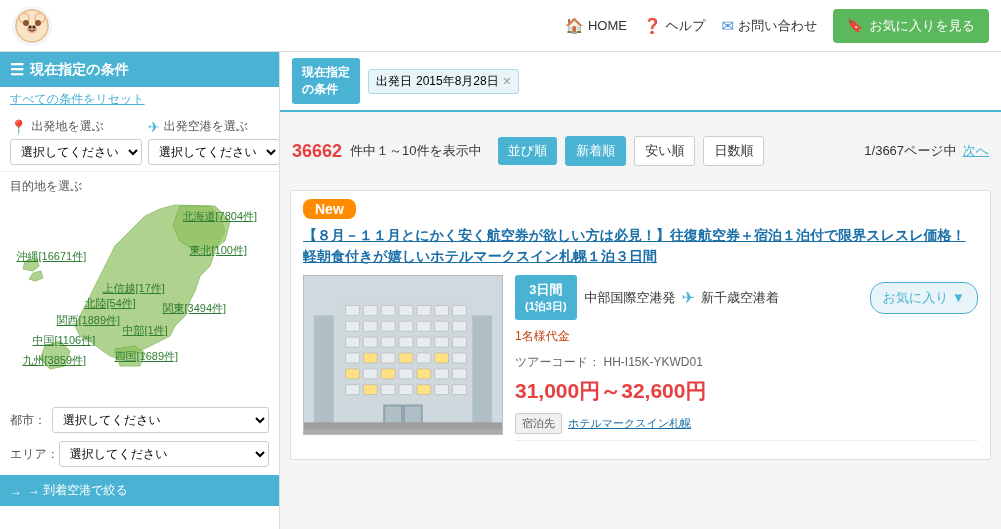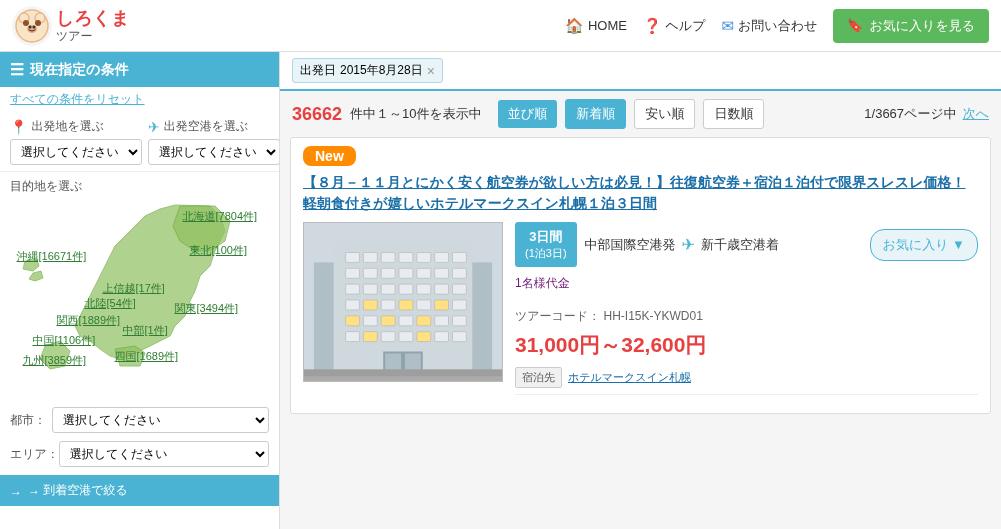--- a/index.html
+++ b/index.html
@@ -215,21 +215,21 @@
     .condition-remove {
       color: #999;
       cursor: pointer;
       font-size: 14px;
       line-height: 1;
     }
 
     .results-bar {
       display: flex;
       align-items: center;
-      padding: 8px 12px;
+      padding: 24px 12px;
       background: #f5f5f5;
       gap: 8px;
     }
     .results-count {
       color: #e84040;
       font-size: 18px;
       font-weight: bold;
     }
     .results-info {
       font-size: 13px;
@@ -326,21 +326,21 @@
     }
     .days-badge {
       background: #4ab3d4;
       color: white;
       padding: 6px 10px;
       border-radius: 3px;
       font-size: 13px;
       font-weight: bold;
       text-align: center;
     }
-    .days-badge .days-sub { font-size: 11px; font-weight: normal; text-align: center; }
+    .days-badge .days-sub { font-size: 11px; font-weight: bold; text-align: center; }
     .route-info {
       display: flex;
       align-items: center;
       gap: 6px;
       font-size: 13px;
       color: #333;
     }
     .plane-icon { color: #4ab3d4; font-size: 16px; }
     .fav-btn {
       background: #e8f4f8;
@@ -350,22 +350,22 @@
       border-radius: 14px;
       cursor: pointer;
       font-size: 13px;
       display: flex;
       align-items: flex-end;
       gap: 4px;
       margin-left: auto;
     }
     .person-price-row {
       font-size: 12px;
-      color: #701a75;
-      margin-bottom: 16px;
+      color: #c2410c;
+      margin-bottom: 9px;
     }
     .tour-code-row {
       font-size: 12px;
       color: #666;
       margin-bottom: 6px;
     }
     .price-display {
       color: #e84040;
       font-size: 21px;
       font-weight: bold;
@@ -412,24 +412,20 @@
         <circle cx="18" cy="18" r="16" fill="#f9e4c8" stroke="#e8b98a" stroke-width="1.5"></circle>
         <circle cx="10" cy="10" r="5" fill="#f9e4c8" stroke="#e8b98a" stroke-width="1.5"></circle>
         <circle cx="26" cy="10" r="5" fill="#f9e4c8" stroke="#e8b98a" stroke-width="1.5"></circle>
         <circle cx="12" cy="15" r="3" fill="#8d5524"></circle>
         <circle cx="24" cy="15" r="3" fill="#8d5524"></circle>
         <ellipse cx="18" cy="21" rx="5" ry="4" fill="#e8a87c"></ellipse>
         <circle cx="16" cy="19" r="1.5" fill="#333"></circle>
         <circle cx="20" cy="19" r="1.5" fill="#333"></circle>
         <path d="M15 22 Q18 24.5 21 22" stroke="#333" stroke-width="1" fill="none" stroke-linecap="round"></path>
       </svg>
-    </div>
-    <div class="logo-text">
-      <span class="brand-name">しろくま</span>
-      <span class="brand-sub">ツアー</span>
     </div>
   </div>
   <div class="header-nav">
     <div class="header-nav-item">
       <span class="nav-icon">🏠</span>
       <span>HOME</span>
     </div>
     <div class="header-nav-item">
       <span class="nav-icon">❓</span>
       <span>ヘルプ</span>
@@ -495,21 +491,21 @@
 
           <path d="M165,5 L200,5 L215,20 L210,40 L195,50 L180,50 L165,40 L158,25 Z" fill="#90c060" stroke="#6aaa40" stroke-width="1" opacity="0.7"></path>
         </svg>
 
         <span class="map-region" style="left:168px;top:8px;">北海道[7804件]</span>
         <span class="map-region" style="left:2px;top:48px;">沖縄[16671件]</span>
         <span class="map-region" style="left:175px;top:42px;">東北[100件]</span>
         <span class="map-region" style="left:88px;top:80px;">上信越[17件]</span>
         <span class="map-region" style="left:70px;top:95px;">北陸[54件]</span>
         <span class="map-region" style="left:42px;top:112px;">関西[1889件]</span>
-        <span class="map-region" style="left:160px;top:100px;text-decoration:underline;">関東[3494件]</span>
+        <span class="map-region" style="left:148px;top:100px;text-decoration:underline;">関東[3494件]</span>
         <span class="map-region" style="left:18px;top:132px;">中国[1106件]</span>
         <span class="map-region" style="left:108px;top:122px;">中部[1件]</span>
         <span class="map-region" style="left:100px;top:148px;">四国[1689件]</span>
         <span class="map-region" style="left:8px;top:152px;">九州[3859件]</span>
       </div>
     </div>
 
     <div class="city-select-row">
       <span>都市：</span>
       <select class="select-box" style="width:140px;">
@@ -525,20 +521,21 @@
 
     <div class="airport-filter">
       <span>→</span>
       <span>→ 到着空港で絞る</span>
     </div>
   </div>
 
   <div class="content">
 
     <div class="conditions-bar">
+      <div class="conditions-label">現在指定<br>の条件</div>
       <div class="condition-tag">
         <span>出発日</span>
         <span>2015年8月28日</span>
         <span class="condition-remove">×</span>
       </div>
     </div>
 
     <div class="results-bar">
       <span class="results-count">36662</span>
       <span class="results-info">件中１～10件を表示中</span>

